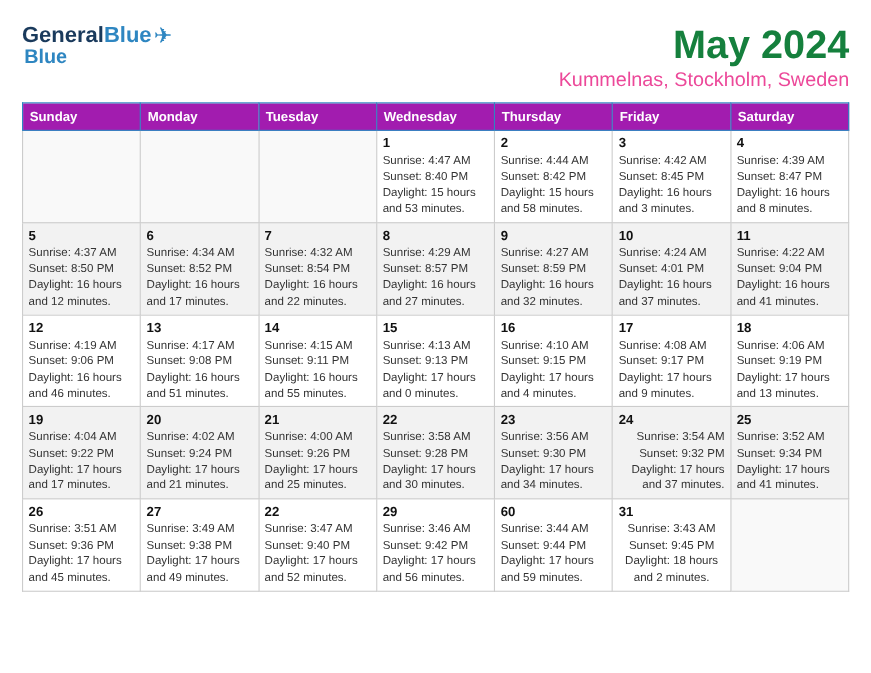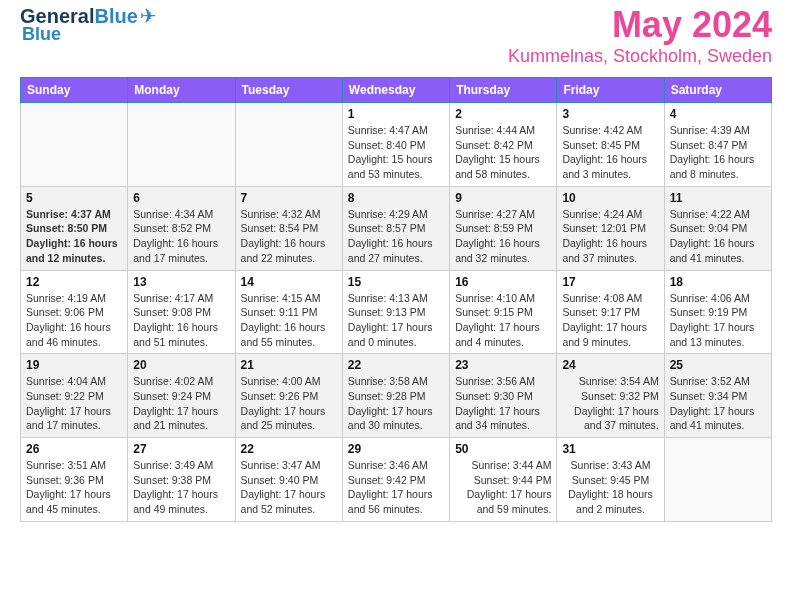--- a/index.html
+++ b/index.html
@@ -4,53 +4,53 @@
   <style>
     * { box-sizing: border-box; margin: 0; padding: 0; }
     body {
       font-family: Arial, sans-serif;
       background: #fff;
       width: 792px;
       min-height: 612px;
     }
     .page {
       width: 792px;
-      padding: 4px 20px 20px 20px;
+      padding: 20px 20px 20px 20px;
     }
     .header {
       display: flex;
       justify-content: space-between;
       align-items: flex-start;
       margin-bottom: 10px;
     }
     .logo {
       display: flex;
       flex-direction: column;
       align-items: flex-start;
     }
     .title-block {
       text-align: right;
     }
     .title-block h1 {
       font-size: 36px;
       font-weight: bold;
-      color: #ec4899;
+      color: #15803d;
     }
     .title-block h2 {
       font-size: 18px;
       font-weight: normal;
       color: #ec4899;
     }
     .calendar {
       width: 100%;
       border-collapse: collapse;
       font-size: 11px;
     }
     .calendar thead tr th {
-      background: #8b5cf6;
+      background: #a21caf;
       color: #fff;
       text-align: left;
       padding: 5px 6px;
       font-size: 12px;
       font-weight: bold;
       border: 1px solid #2e86c1;
     }
     .calendar tbody tr td {
       border: 1px solid #ccc;
       vertical-align: top;
@@ -159,21 +159,21 @@
             <span class="day-num">4</span>
             <div class="day-detail" style="white-space: pre-line;">Sunrise: 4:39 AM
 Sunset: 8:47 PM
 Daylight: 16 hours
 and 8 minutes.</div>
           </td>
         </tr>
         <tr>
           <td>
             <span class="day-num">5</span>
-            <div class="day-detail" style="white-space: pre-line; font-weight: bold;">Sunrise: 4:37 AM
+            <div class="day-detail" style="white-space: pre-line;">Sunrise: 4:37 AM
 Sunset: 8:50 PM
 Daylight: 16 hours
 and 12 minutes.</div>
           </td>
           <td>
             <span class="day-num">6</span>
             <div class="day-detail" style="white-space: pre-line;">Sunrise: 4:34 AM
 Sunset: 8:52 PM
 Daylight: 16 hours
 and 17 minutes.</div>
@@ -195,21 +195,21 @@
           <td>
             <span class="day-num">9</span>
             <div class="day-detail" style="white-space: pre-line;">Sunrise: 4:27 AM
 Sunset: 8:59 PM
 Daylight: 16 hours
 and 32 minutes.</div>
           </td>
           <td>
             <span class="day-num">10</span>
             <div class="day-detail" style="white-space: pre-line;">Sunrise: 4:24 AM
-Sunset: 12:01 PM
+Sunset: 4:01 PM
 Daylight: 16 hours
 and 37 minutes.</div>
           </td>
           <td>
             <span class="day-num">11</span>
             <div class="day-detail" style="white-space: pre-line;">Sunrise: 4:22 AM
 Sunset: 9:04 PM
 Daylight: 16 hours
 and 41 minutes.</div>
           </td>
@@ -339,22 +339,22 @@
 and 52 minutes.</div>
           </td>
           <td>
             <span class="day-num">29</span>
             <div class="day-detail" style="white-space: pre-line;">Sunrise: 3:46 AM
 Sunset: 9:42 PM
 Daylight: 17 hours
 and 56 minutes.</div>
           </td>
           <td>
-            <span class="day-num">50</span>
-            <div class="day-detail" style="white-space: pre-line; text-align: right;">Sunrise: 3:44 AM
+            <span class="day-num">60</span>
+            <div class="day-detail" style="white-space: pre-line;">Sunrise: 3:44 AM
 Sunset: 9:44 PM
 Daylight: 17 hours
 and 59 minutes.</div>
           </td>
           <td>
             <span class="day-num">31</span>
             <div class="day-detail" style="white-space: pre-line; text-align: center;">Sunrise: 3:43 AM
 Sunset: 9:45 PM
 Daylight: 18 hours
 and 2 minutes.</div>

